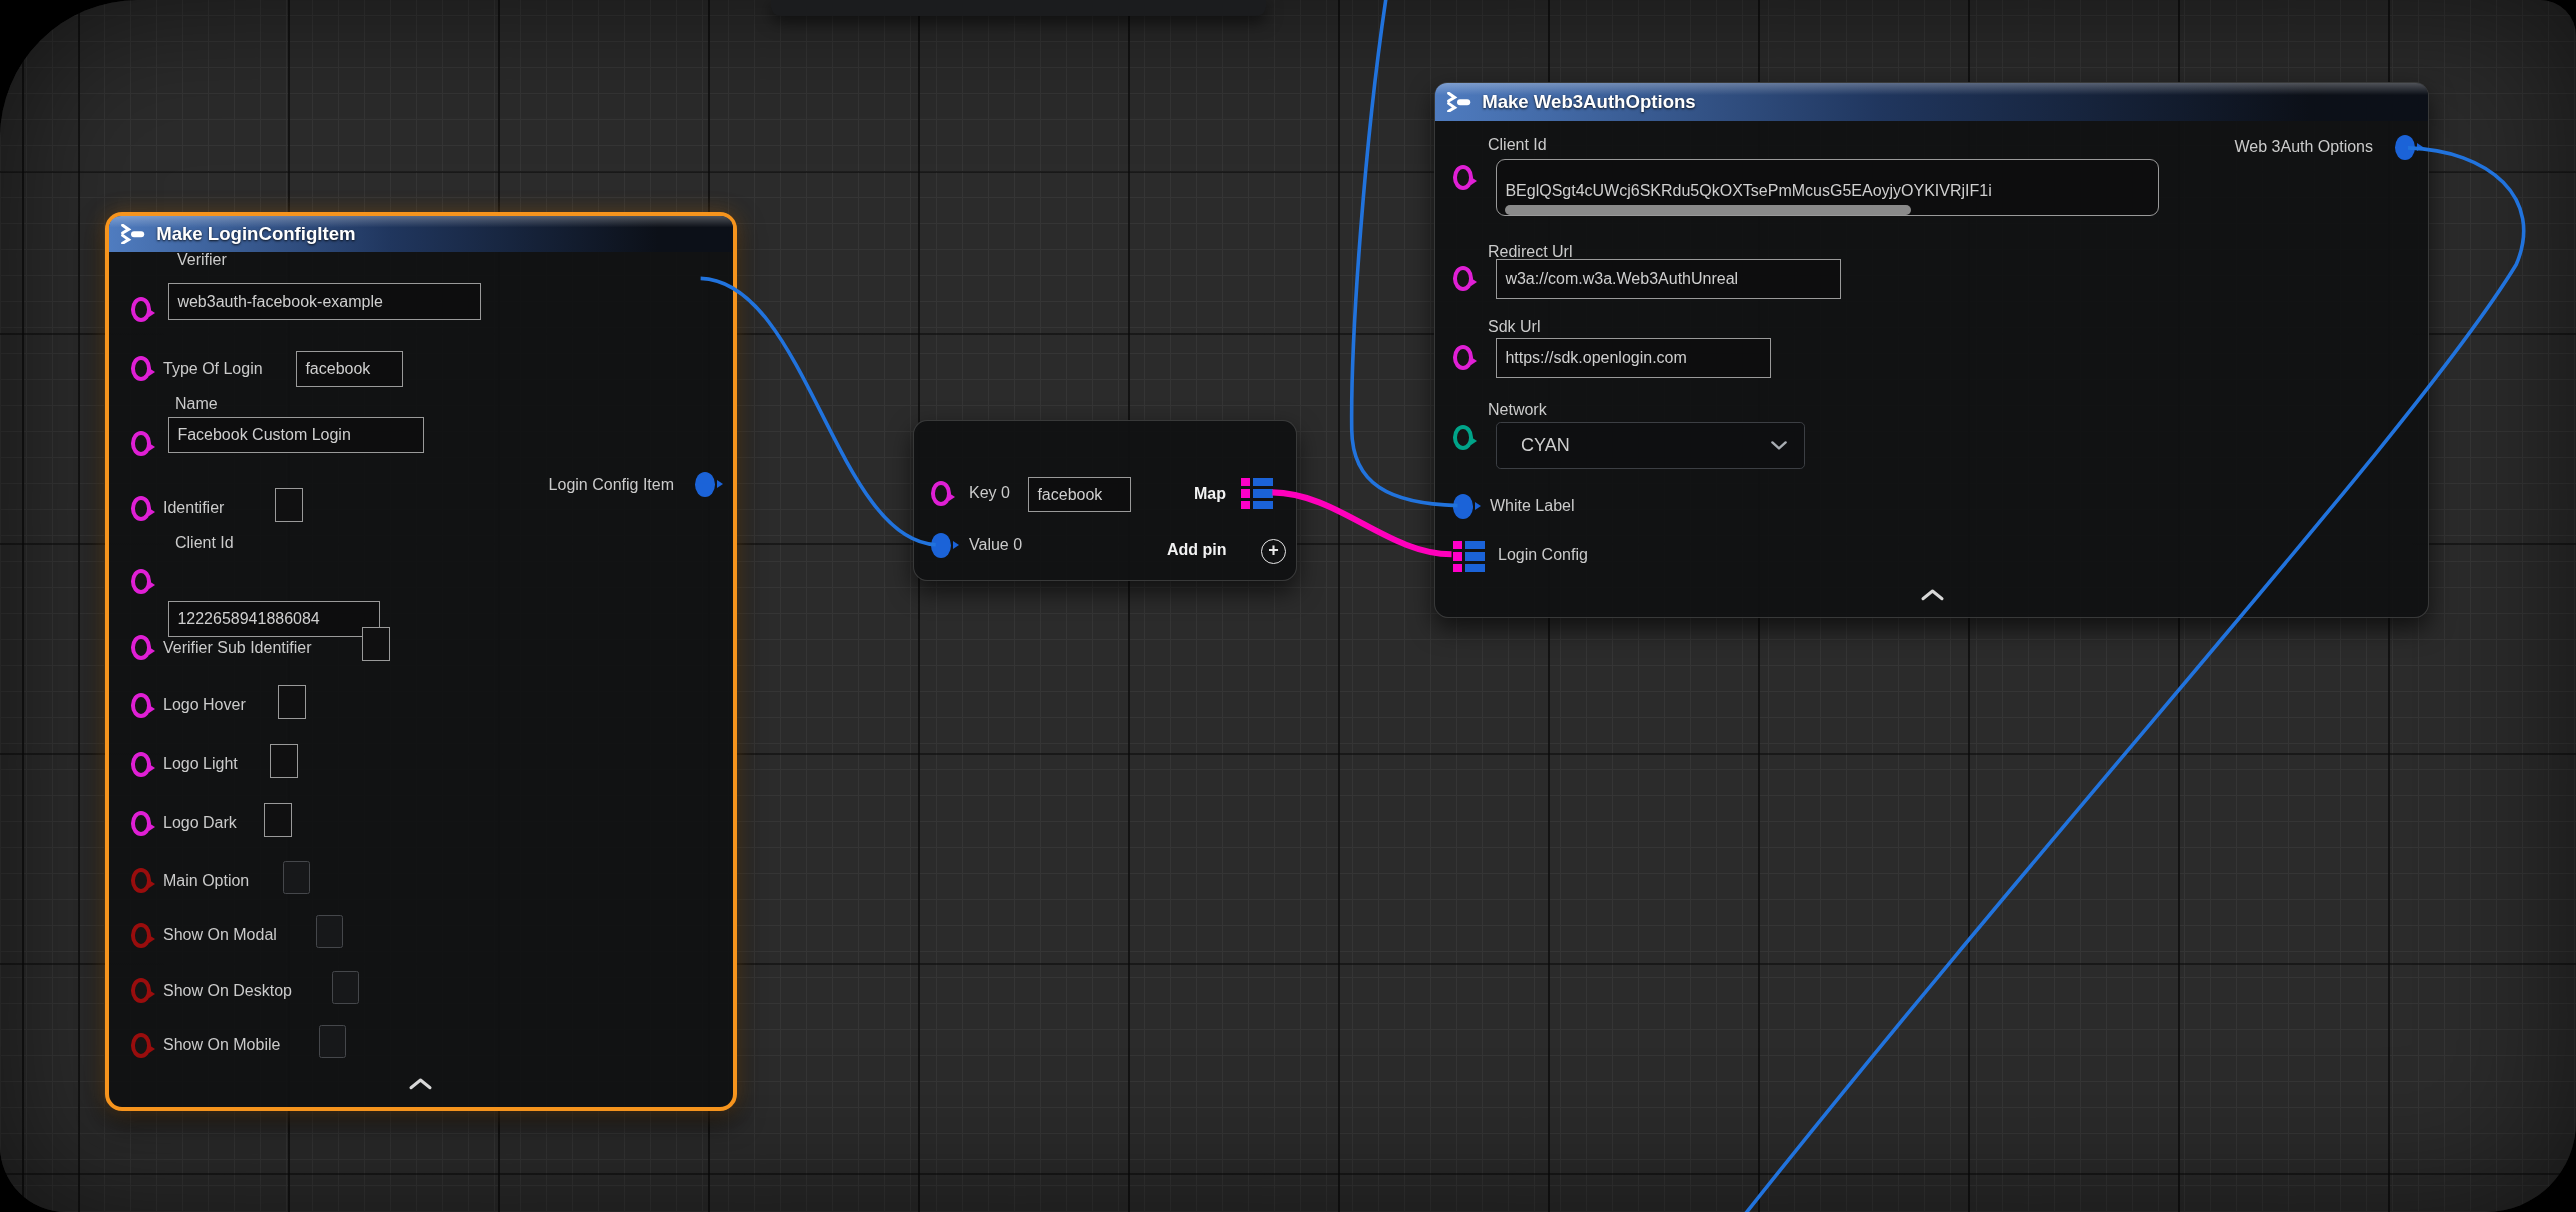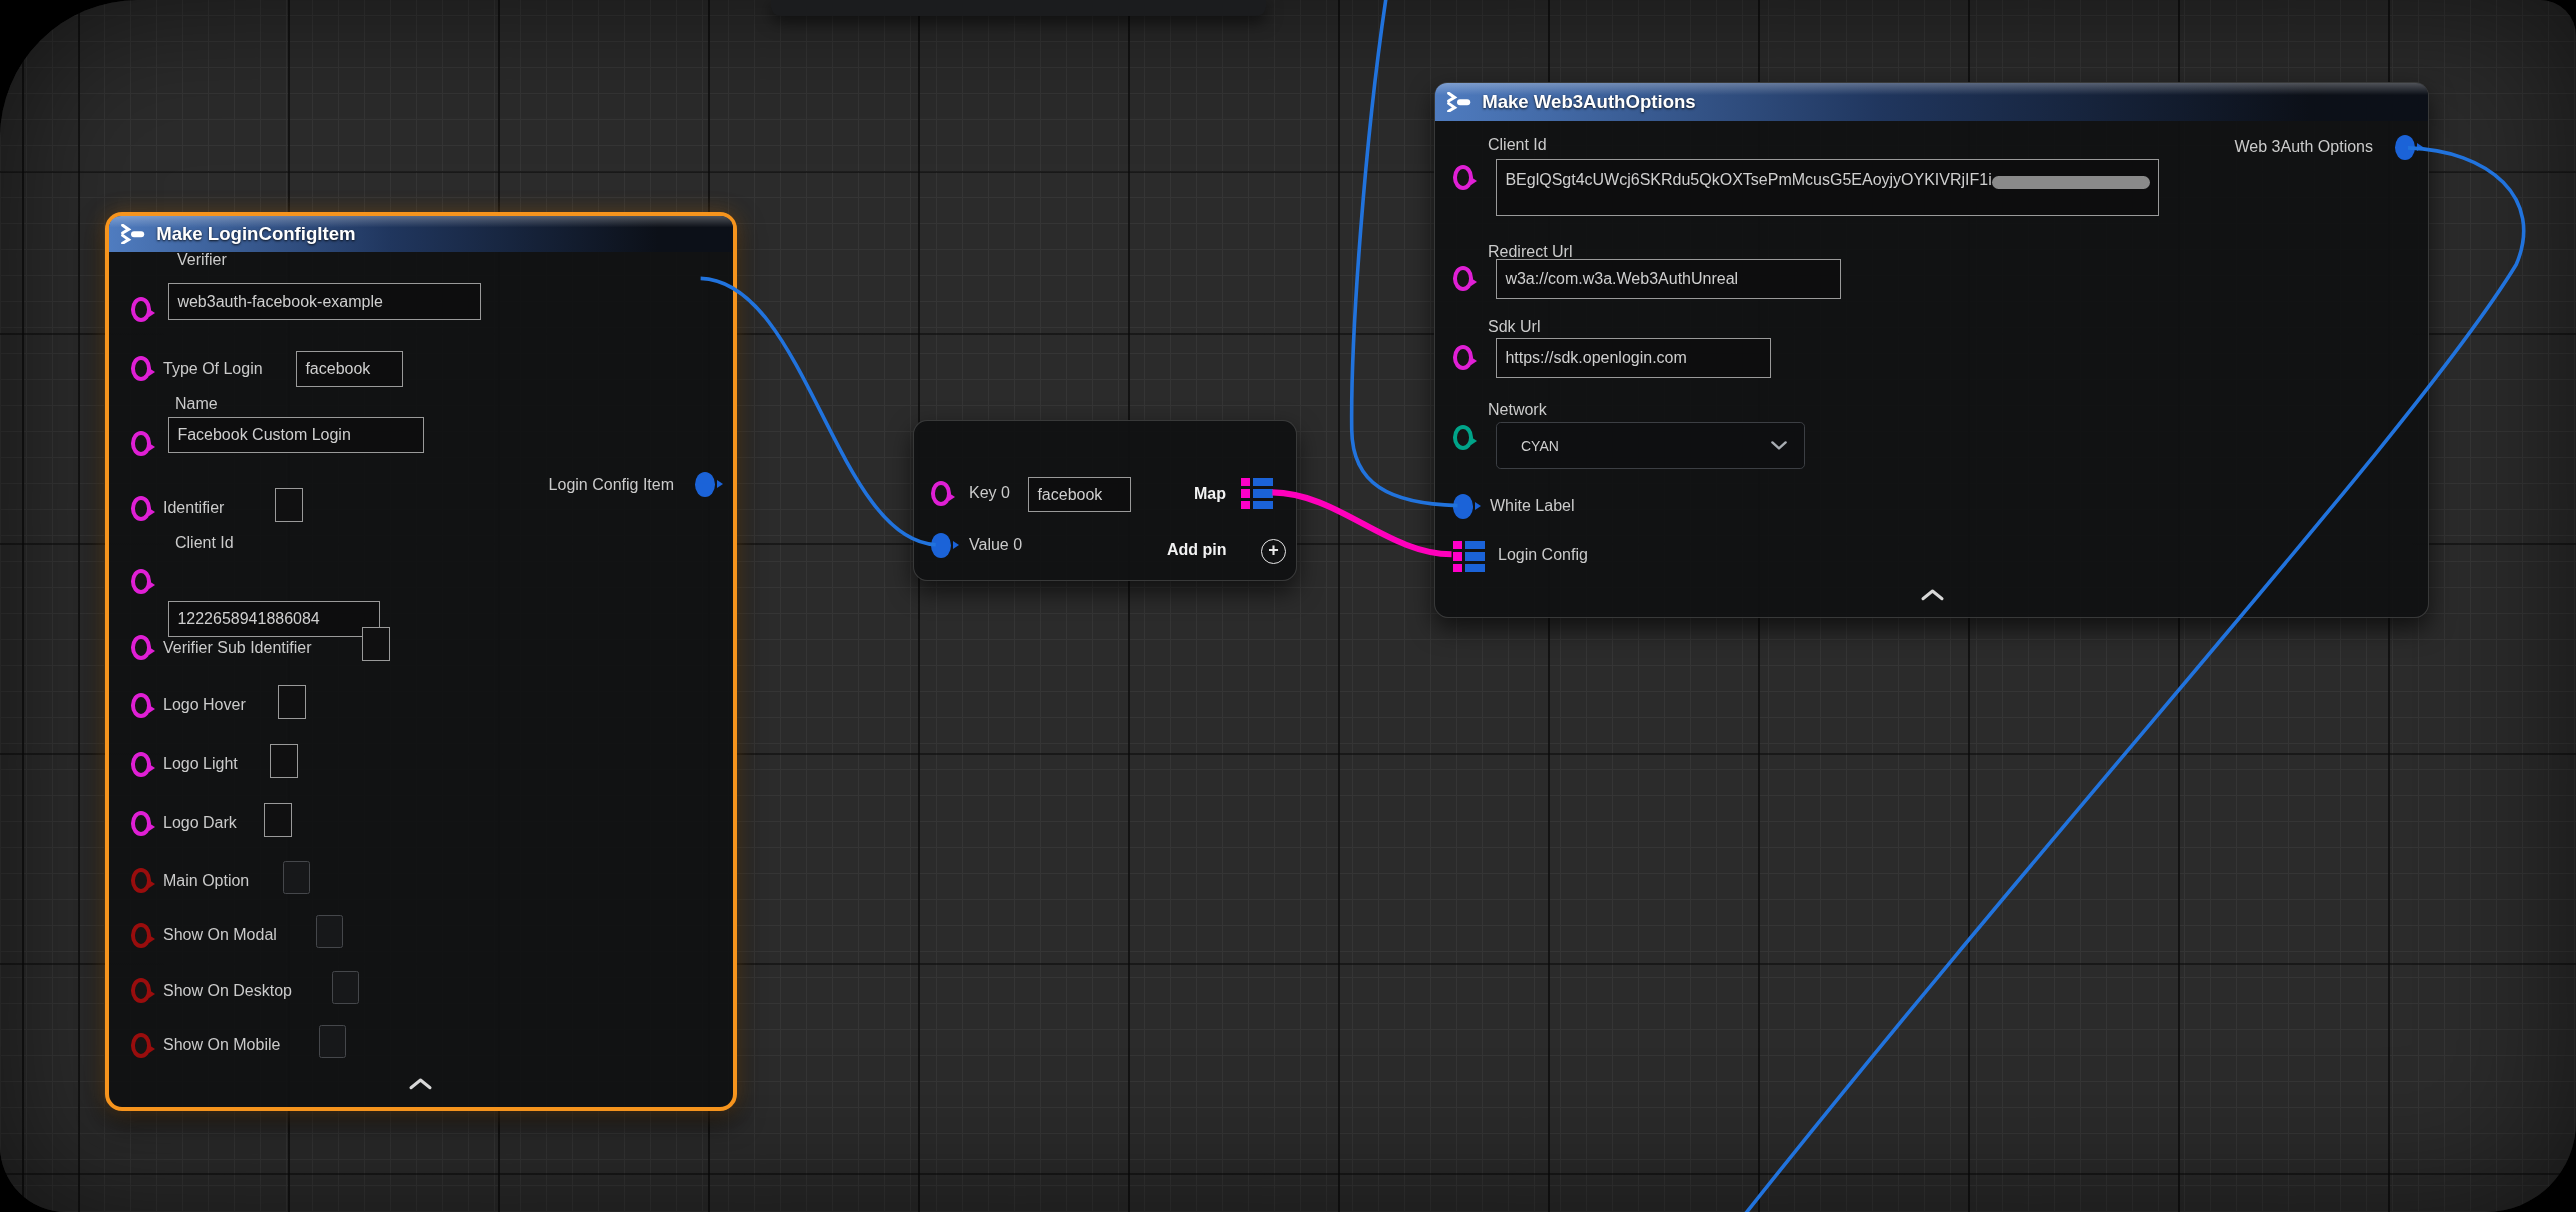--- a/index.html
+++ b/index.html
@@ -45,28 +45,28 @@
     grid-auto-rows:8.4px;gap:3px;}
   .map-pin span:nth-child(odd){background:#ff00c8;}
   .map-pin span:nth-child(even){background:#1b63d8;}
   
   .lbl{position:absolute;color:#cbcbcb;font-size:16px;white-space:nowrap;}
   .lbl.bold{font-weight:bold;color:#f2f2f2;}
   .lbl.right{text-align:right;}
   .tbox{position:absolute;box-sizing:border-box;background:#0d0d0e;border:1.2px solid #9a9a9a;
     color:#cfcfcf;font-size:16px;display:flex;align-items:center;padding:0 8.4px;
     white-space:nowrap;overflow:hidden;}
-  .tbox.big{flex-direction:row;align-items:flex-start;justify-content:flex-start;padding-top:11px;}
+  .tbox.big{flex-direction:column;align-items:flex-start;justify-content:flex-start;padding-top:22px;border-radius:9px;}
   .hscroll{width:63%;height:13.2px;background:#8a8a8a;border-radius:6.6px;margin-top:4.8px;}
   .cbox{position:absolute;box-sizing:border-box;width:26.5px;height:33px;background:#17181a;
     border:1.2px solid #45474b;border-radius:2.4px;}
   .sbox{position:absolute;box-sizing:border-box;width:28px;height:34px;background:#101011;
     border:1.2px solid #9a9a9a;}
   .select{position:absolute;box-sizing:border-box;background:#0e0f11;border:1.2px solid #3c3f44;
-    border-radius:4.8px;color:#cfcfcf;font-size:14px;display:flex;align-items:center;
+    border-radius:4.8px;color:#cfcfcf;font-size:18px;display:flex;align-items:center;
     justify-content:space-between;padding:0 15.6px 0 24px;}
   .chev-up{position:absolute;}
   .addpin-circle{position:absolute;width:23px;height:23px;border:1.8px solid #e8e8e8;
     border-radius:50%;color:#e8e8e8;font-size:18px;line-height:21.6px;text-align:center;font-weight:bold;}
   #offscreen-node{position:absolute;left:771px;top:0;width:495px;height:15.6px;background:#1b1c1e;
     border-radius:0 0 9.6px 9.6px;box-shadow:0 6px 15.6px rgba(0,0,0,.55);}
   svg.wires{position:absolute;inset:0;pointer-events:none;}
   svg.wires path{pointer-events:stroke;}
 </style>
 </head>

